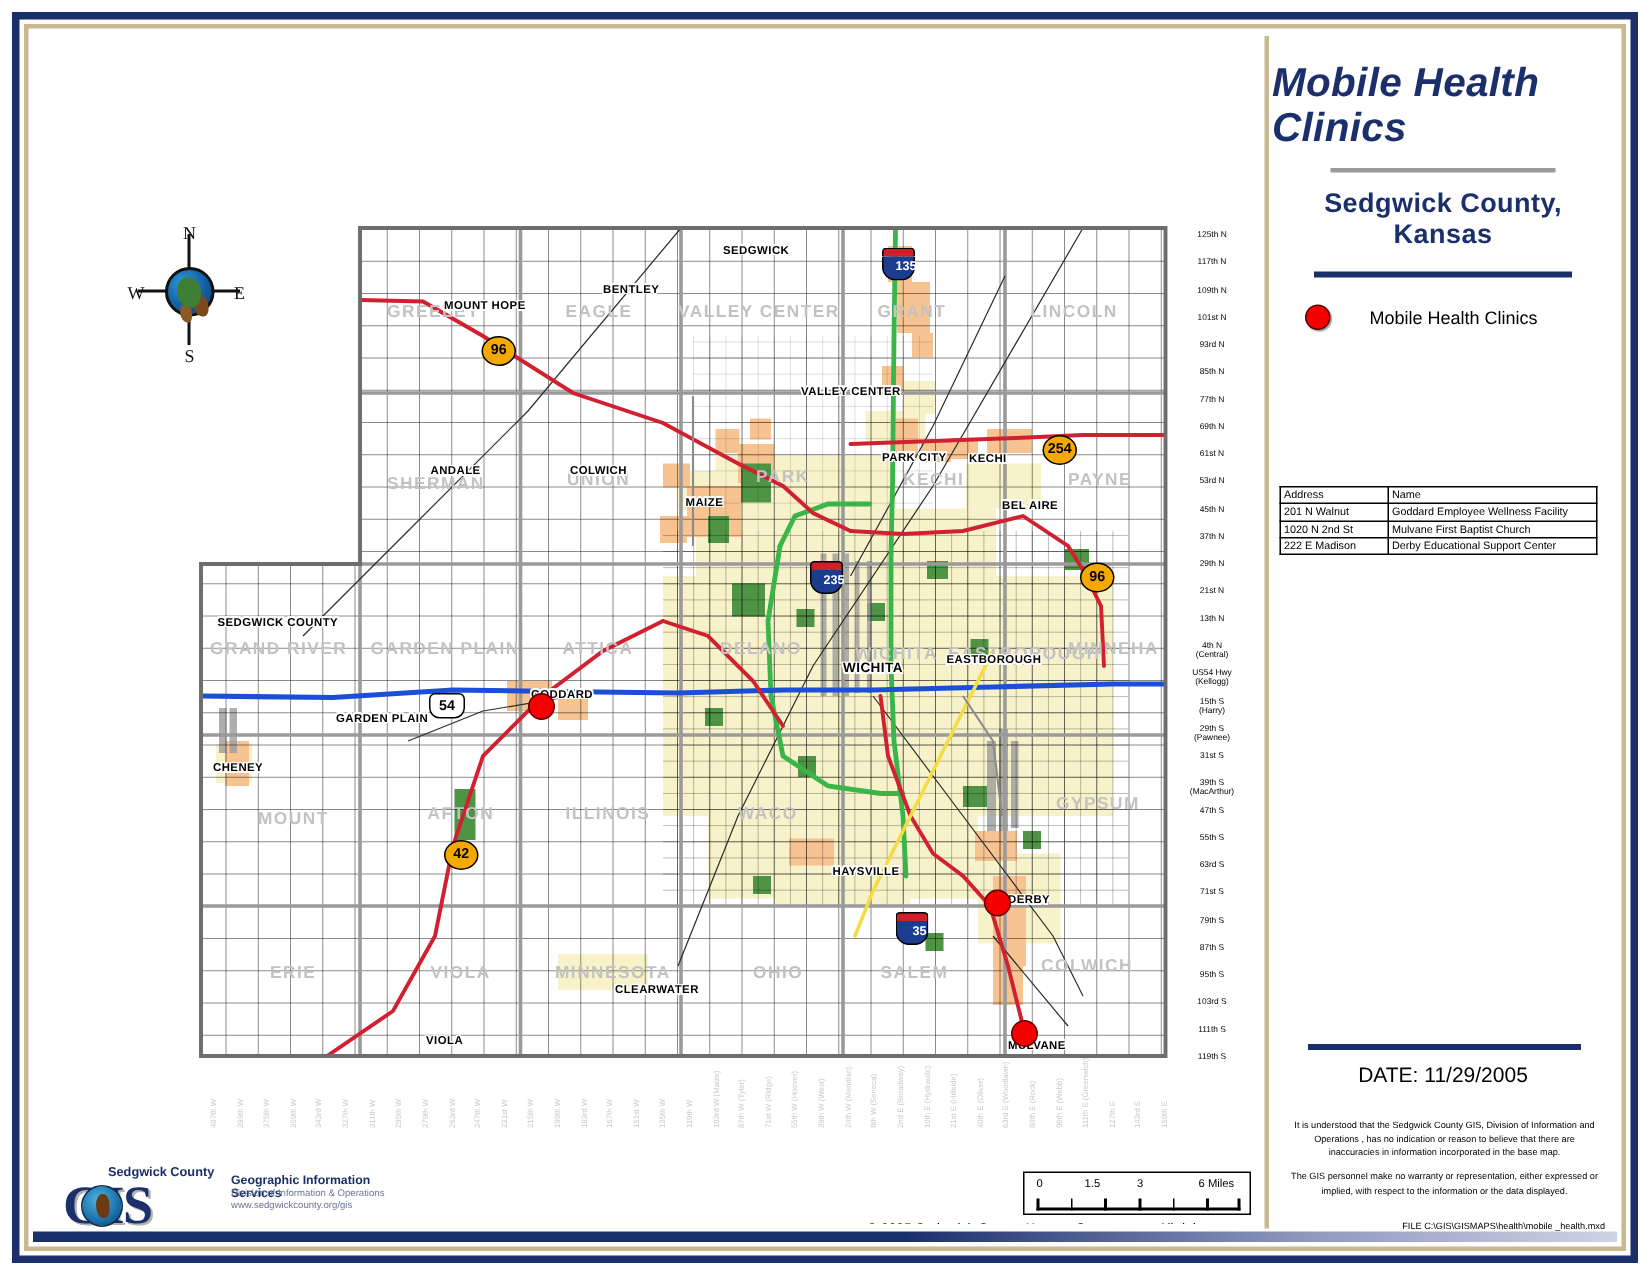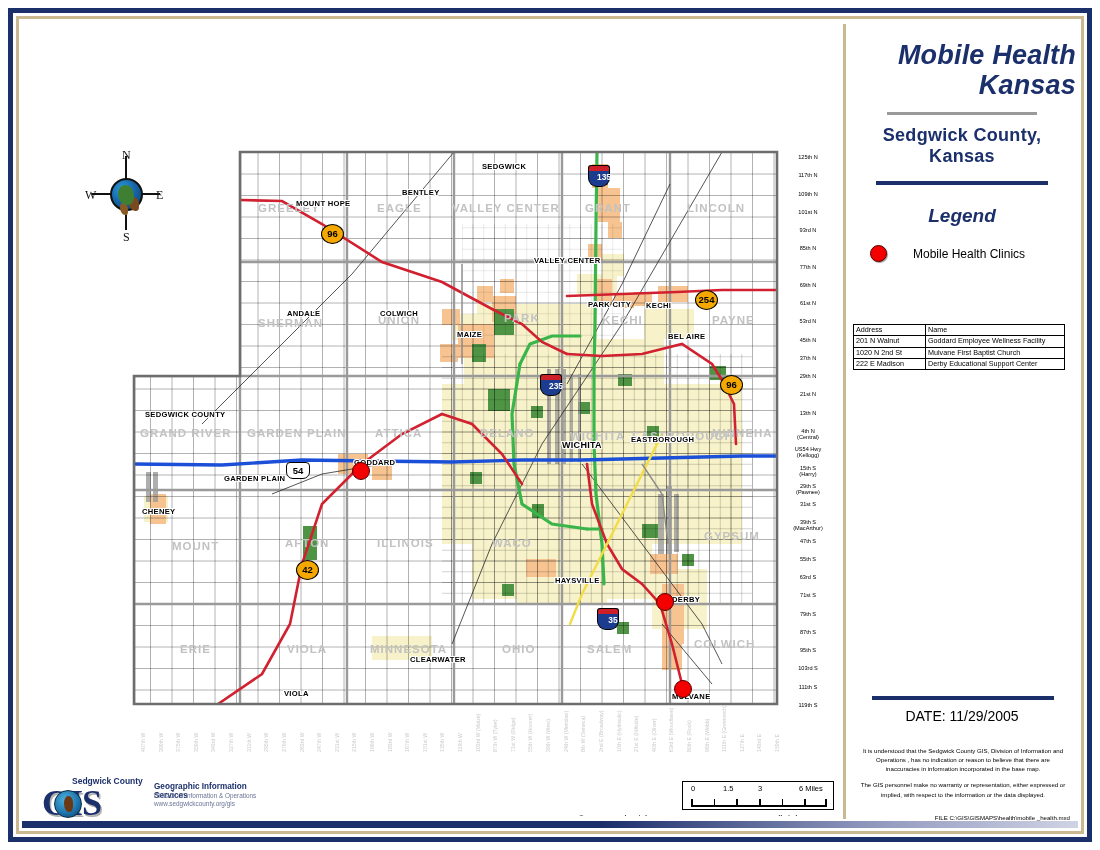--- a/index.html
+++ b/index.html
@@ -38,21 +38,21 @@
     position:absolute; left:22px; bottom:22px; width:1056px; height:7px;
     background:linear-gradient(to right,#1b2f6b 0%,#1b2f6b 55%,#8e96bc 80%,#cfd3e4 100%);
   }
 
   
   #right-panel {
     position:absolute; left:848px; top:24px; width:228px; height:792px;
     background:#ffffff;
   }
   .rp-title {
-    text-align:right; color:#1b2f6b;
+    text-align:left; color:#1b2f6b;
     font-size:27px; font-weight:bold; font-style:italic;
     line-height:1.12; margin-top:16px; letter-spacing:0.2px;
   }
   .rule-gray {
     width:150px; height:3px; background:#9a9a9a; margin:12px auto 10px auto;
   }
   .rp-subtitle {
     text-align:center; color:#1b2f6b;
     font-size:18px; font-weight:bold; letter-spacing:0.3px;
   }
@@ -575,27 +575,26 @@
         <div class="tk" style="left:134.4px;"></div>
       </div>
     </div>
 
     <div class="copyright">© 2005 Sedgwick County Kansas Government.  All rights reserved.</div>
   </div>
 
   <div id="right-panel">
     <div class="rp-title">
       <div>Mobile Health</div>
-      <div>Kansas</div>
+      <div>Clinics</div>
     </div>
     <div class="rule-gray"></div>
     <div class="rp-subtitle">Sedgwick County, Kansas</div>
     <div class="rule-navy"></div>
 
-    <div class="rp-legend-title">Legend</div>
 
     <div class="legend-row">
       <div class="legend-dot"></div>
       <div class="legend-label">Mobile Health Clinics</div>
     </div>
 
     <table id="addr-table">
       <thead>
         <tr>
           <th class="col-addr">Address</th>

